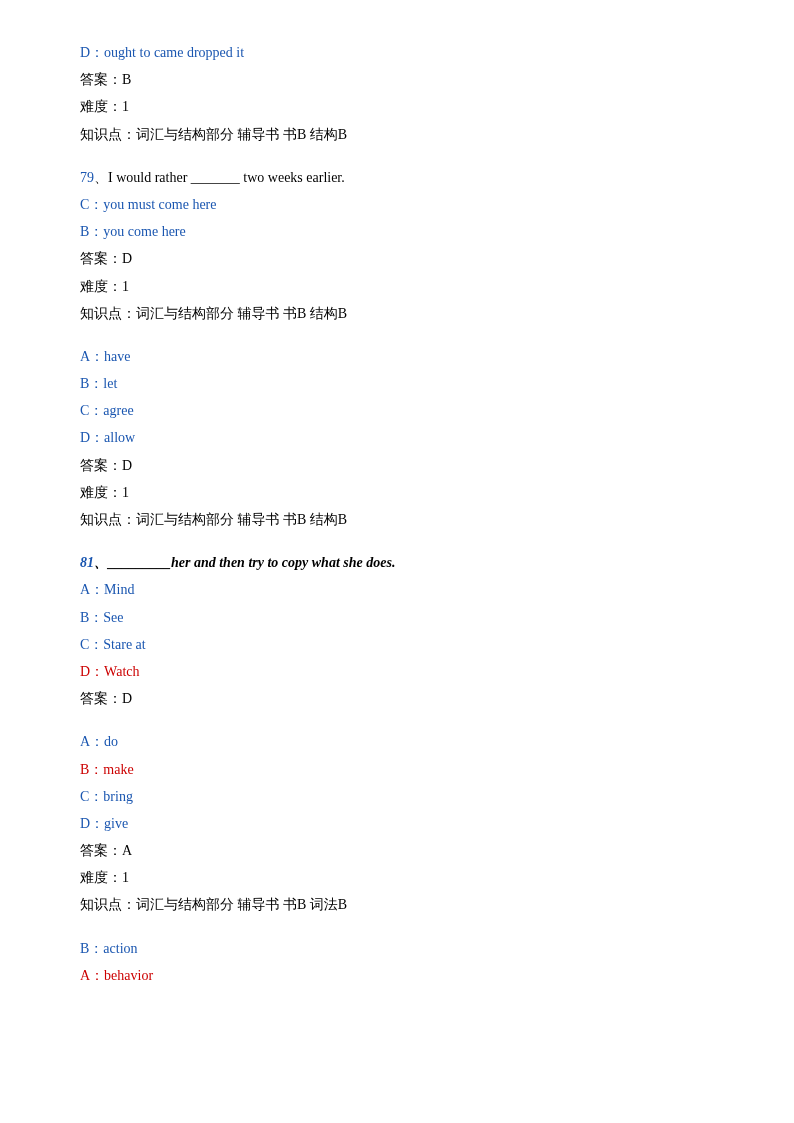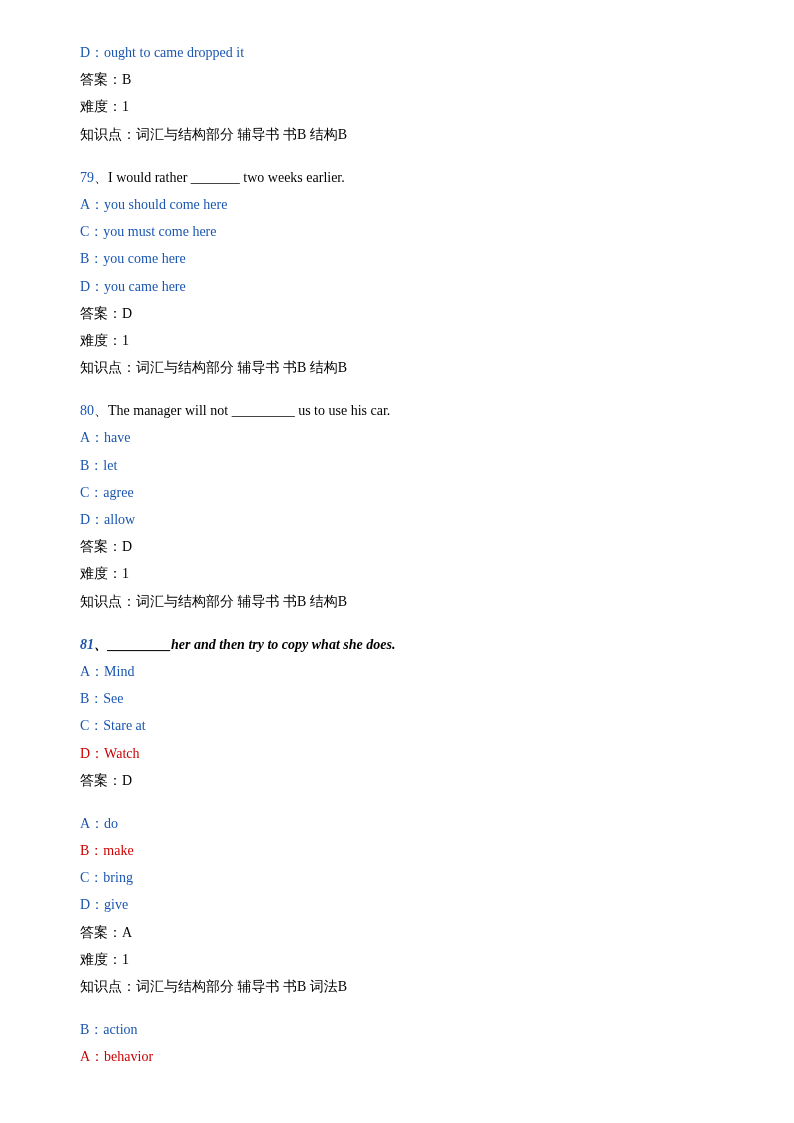--- a/index.html
+++ b/index.html
@@ -50,33 +50,28 @@
   <div class="line blue">D：ought to came dropped it</div>
   <div class="line">答案：B</div>
   <div class="line">难度：1</div>
   <div class="line">知识点：词汇与结构部分 辅导书 书B 结构B</div>
 </div>
 
 <div class="section">
   <div class="line">
     <span class="blue">79</span>、I would rather _______ two weeks earlier.
   </div>
-  <div class="line blue">A：you should come here</div>
   <div class="line blue">C：you must come here</div>
   <div class="line blue">B：you come here</div>
-  <div class="line blue">D：you came here</div>
   <div class="line">答案：D</div>
   <div class="line">难度：1</div>
   <div class="line">知识点：词汇与结构部分 辅导书 书B 结构B</div>
 </div>
 
 <div class="section">
-  <div class="line">
-    <span class="blue">80</span>、The manager will not _________ us to use his car.
-  </div>
   <div class="line blue">A：have</div>
   <div class="line blue">B：let</div>
   <div class="line blue">C：agree</div>
   <div class="line blue">D：allow</div>
   <div class="line">答案：D</div>
   <div class="line">难度：1</div>
   <div class="line">知识点：词汇与结构部分 辅导书 书B 结构B</div>
 </div>
 
 <div class="section">

